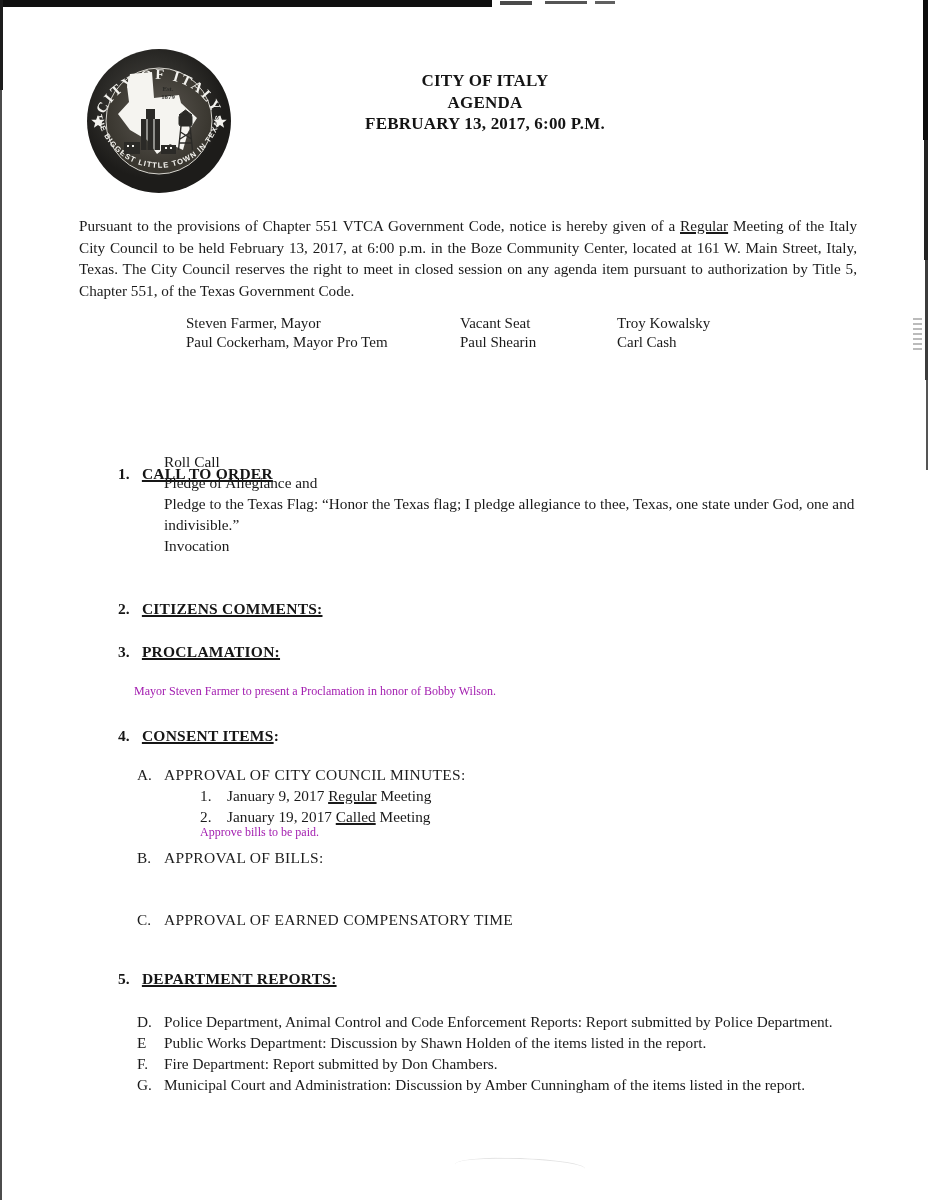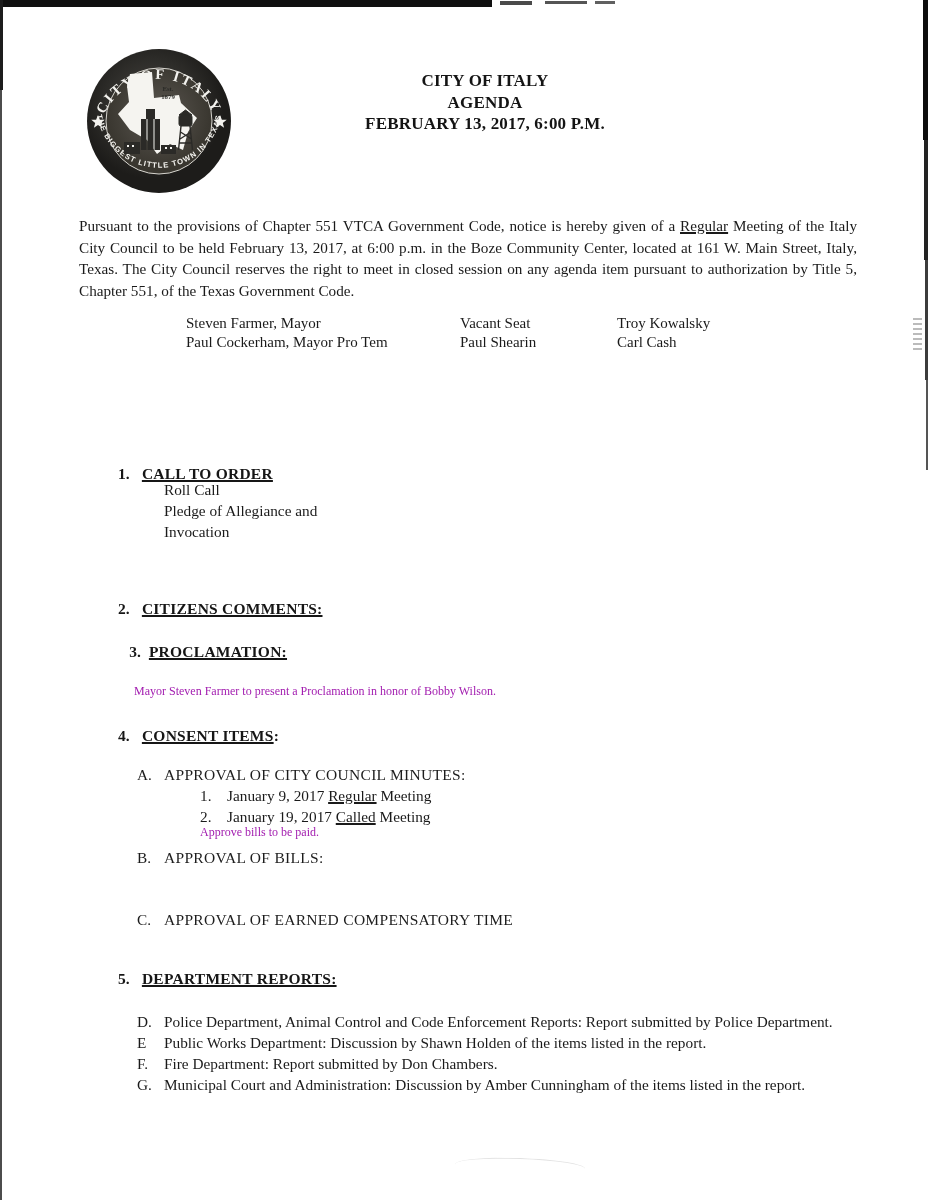--- a/index.html
+++ b/index.html
@@ -129,32 +129,33 @@
 </div>
 <div class="roster-col rc3">
   <div>Troy Kowalsky</div>
   <div>Carl Cash</div>
 </div>
 
 <div class="itm" style="left:118px;top:441px;margin-top:24px;">
   <span class="inum">1.</span>
   <span class="htxt"><span class="u">CALL TO ORDER</span><span></span></span>
 </div>
-<div class="lines" style="left:164px;top:480px;width:726px;">
+<div class="lines" style="left:164px;top:452px;width:726px;">
   <div>Roll Call</div>
   <div>Pledge of Allegiance and</div>
+  <div>Pledge to the Texas Flag: “Honor the Texas flag; I pledge allegiance to thee, Texas, one state under God, one and indivisible.”</div>
   <div>Invocation</div>
 </div>
 
 <div class="itm" style="left:118px;top:600px;">
   <span class="inum">2.</span>
   <span class="htxt"><span class="u">CITIZENS COMMENTS:</span><span></span></span>
 </div>
 
-<div class="itm" style="left:125px;top:643px;text-align:center;">
+<div class="itm" style="left:118px;top:643px;">
   <span class="inum">3.</span>
   <span class="htxt"><span class="u">PROCLAMATION:</span><span></span></span>
 </div>
 <div class="bodytxt" style="left:134px;top:684px;">Mayor Steven Farmer to present a Proclamation in honor of Bobby Wilson.</div>
 
 <div class="itm" style="left:118px;top:727px;">
   <span class="inum">4.</span>
   <span class="htxt"><span class="u">CONSENT ITEMS</span><span>:</span></span>
 </div>
 

